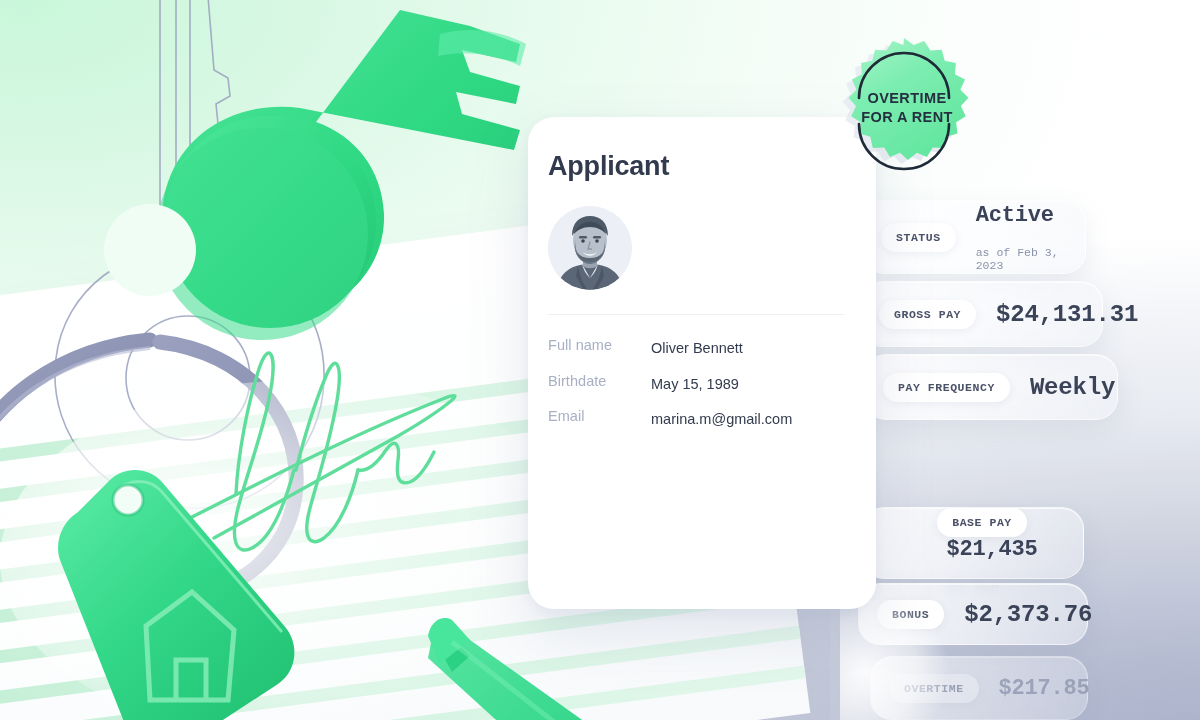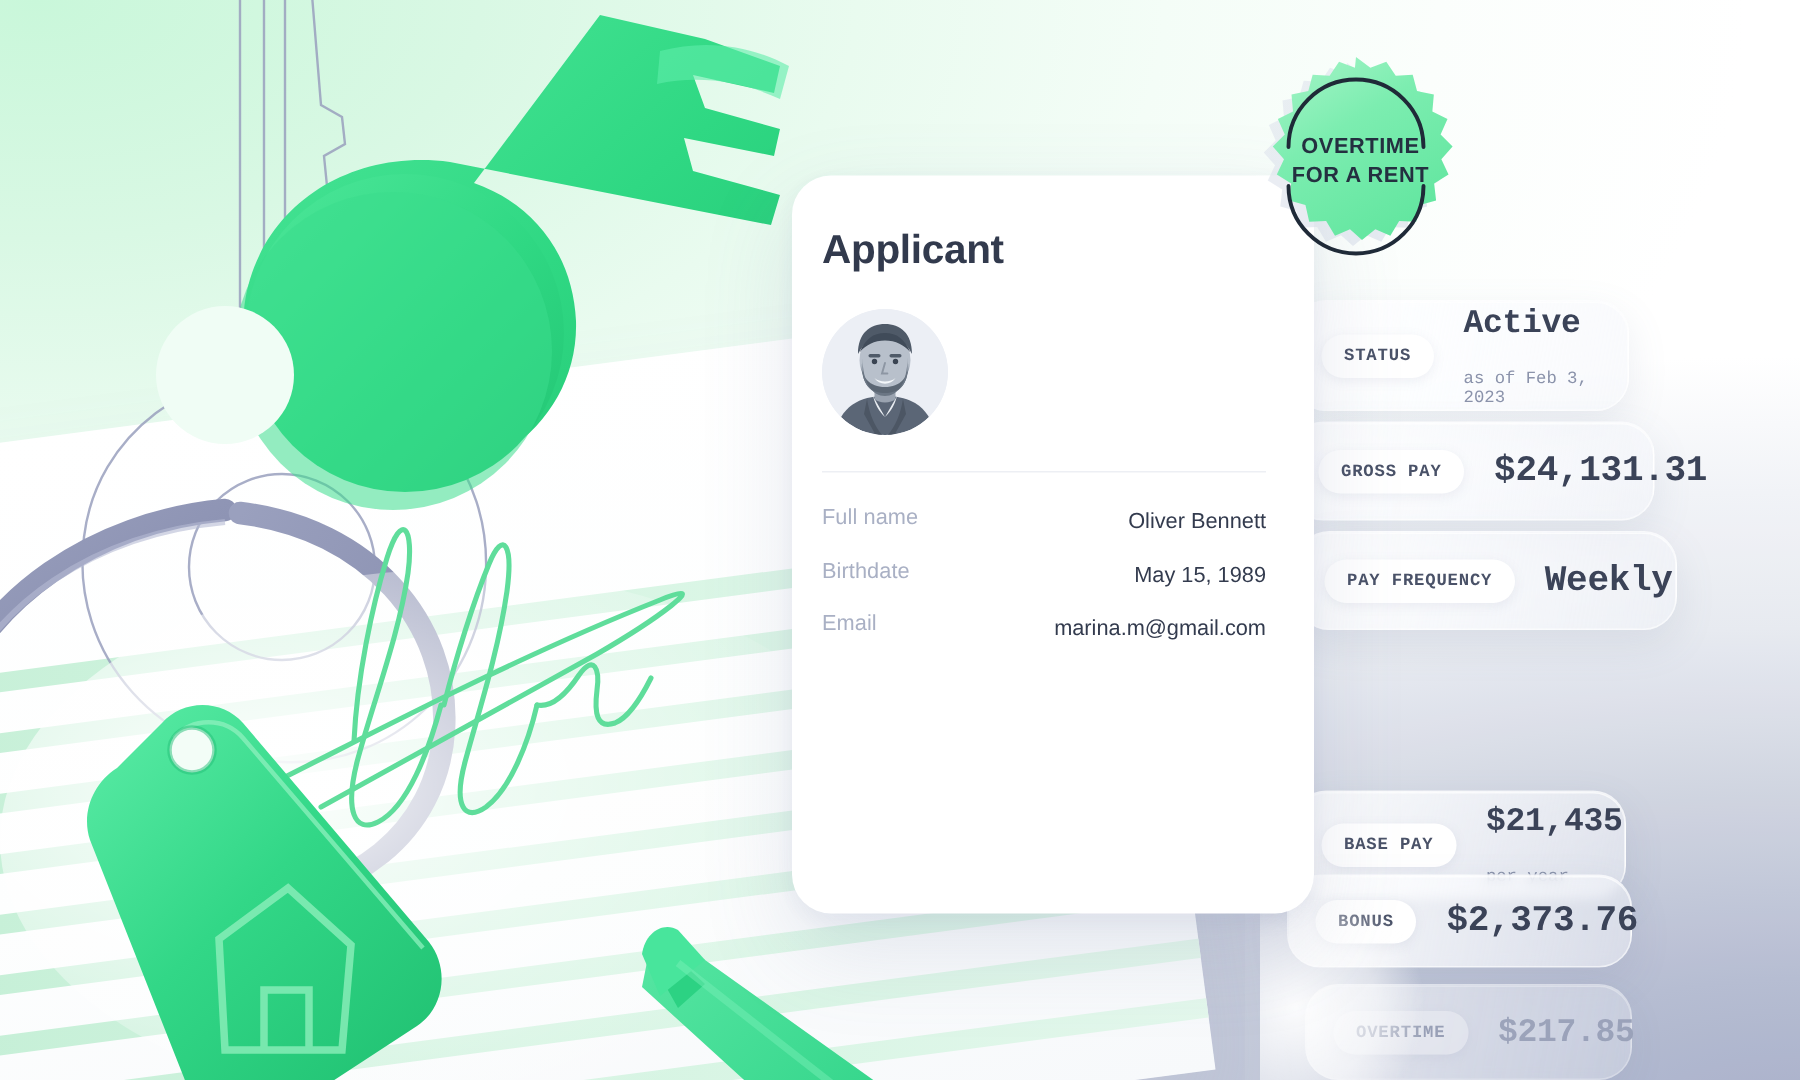--- a/index.html
+++ b/index.html
@@ -53,21 +53,21 @@
     width:84px; height:84px; border-radius:50%; margin-top:24px;
     background:#eceff5; overflow:hidden; position:relative;
   }
   .avatar svg { display:block; width:84px; height:84px; }
   .divider {
     margin-top:24px; height:1px; width:100%;
     background:#edeff4;
   }
   .field-list { margin-top:22px; }
   .field-row {
-    display:flex; align-items:flex-start; margin-bottom:12px;justify-content:space-between;
+    display:flex; align-items:flex-start; margin-bottom:12px;
   }
   .field-label {
     width:103px; flex:0 0 103px;
     font-size:14.5px; color:#a9b0c4; letter-spacing:.05px;
   }
   .field-value {
     font-size:14.5px; color:#333b4e; font-weight:500; line-height:1.63;
   }
 
   
@@ -312,21 +312,21 @@
     </div>
 
     <div class="pay-card" style="left:864px; top:354px; width:254px; height:66px;">
       <div class="pill">PAY FREQUENCY</div>
       <div class="pv">
         <div class="pv-main lg">Weekly</div>
       </div>
     </div>
 
 
-    <div class="pay-card" style="left:862px; top:527px; width:222px; height:72px;">
+    <div class="pay-card" style="left:862px; top:507px; width:222px; height:72px;flex-direction:column;">
       <div class="pill">BASE PAY</div>
       <div class="pv">
         <div class="pv-main">$21,435</div>
         <div class="pv-sub">per year</div>
       </div>
     </div>
 
     <div class="pay-card" style="left:858px; top:583px; width:230px; height:62px;">
       <div class="pill">BONUS</div>
       <div class="pv">

